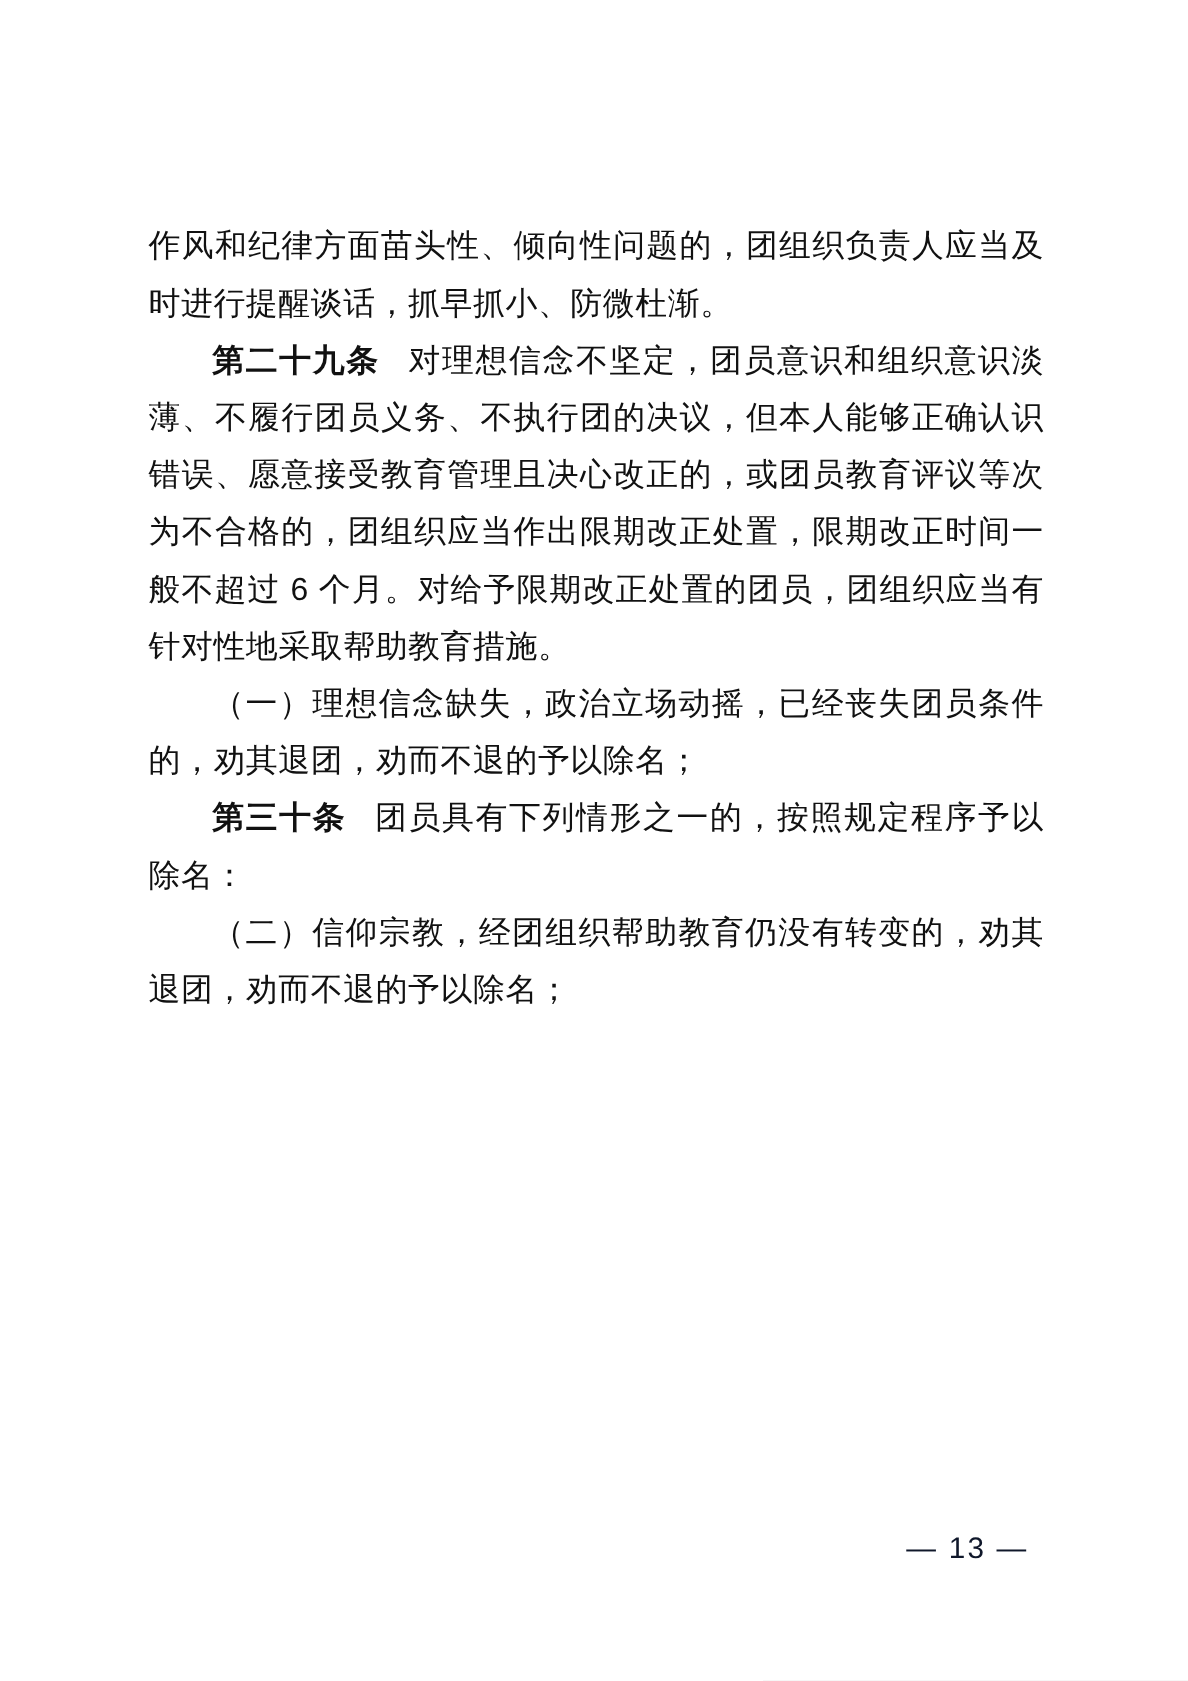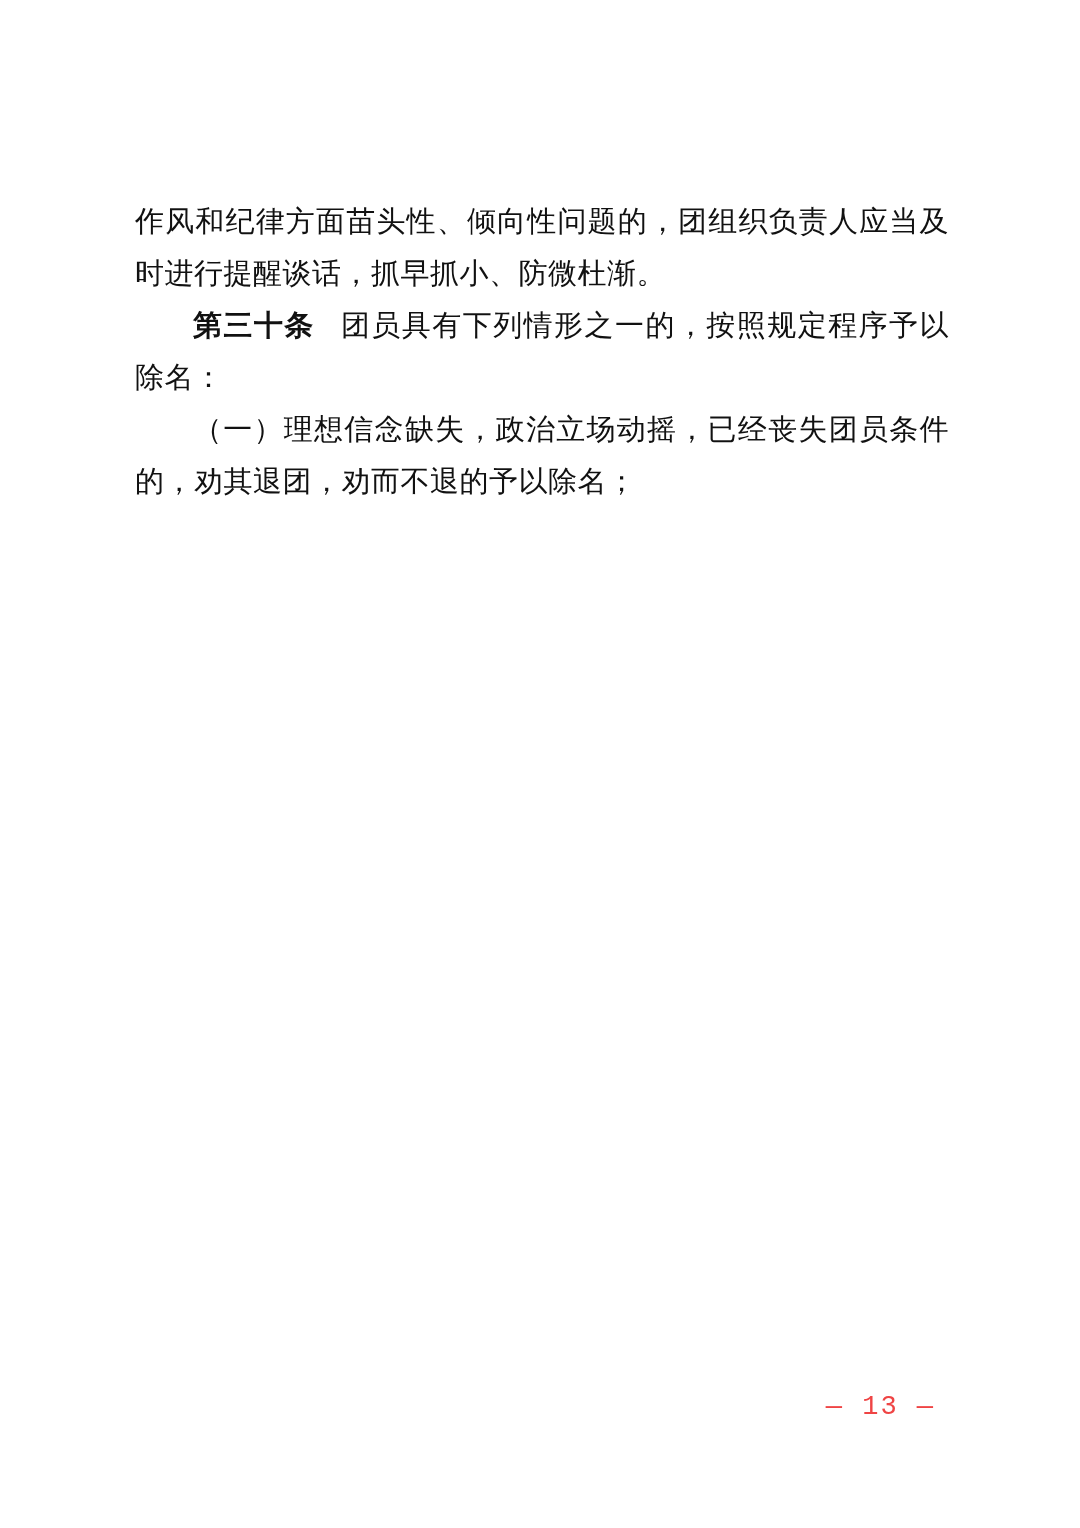--- a/index.html
+++ b/index.html
@@ -7,21 +7,21 @@
     padding: 0;
     background: #e8e8e8;
   }
   .page {
     position: relative;
     width: 1080px;
     height: 1528px;
     margin: 0 auto;
     background: #ffffff;
     overflow: hidden;
-    font-family: Liberation Mono, monospace;
+    font-family: Liberation Sans, sans-serif;
     color: #111111;
   }
   .text-block {
     position: absolute;
     left: 135px;
     top: 198px;
     width: 814px;
   }
   .text-block p {
     margin: 0;
@@ -40,39 +40,43 @@
     font-weight: bold;
     margin-right: 0.9em;
   }
   .page-number {
     position: absolute;
     right: 145px;
     top: 1390px;
     font-size: 27px;
     line-height: 34px;
     letter-spacing: 2px;
-    color: #ef4444;
+    color: #0f172a;
   }
 </style>
 </head>
 <body>
 
 <div class="page">
   <div class="text-block">
 
     <p>作风和纪律方面苗头性、倾向性问题的，团组织负责人应当及时进行提醒谈话，抓早抓小、防微杜渐。</p>
 
 
+    <p class="indent">
+      <span class="article-heading">第二十九条</span><span>对理想信念不坚定，团员意识和组织意识淡薄、不履行团员义务、不执行团的决议，但本人能够正确认识错误、愿意接受教育管理且决心改正的，或团员教育评议等次为不合格的，团组织应当作出限期改正处置，限期改正时间一般不超过 6 个月。对给予限期改正处置的团员，团组织应当有针对性地采取帮助教育措施。</span>
+    </p>
+
+    <p class="indent">（一）理想信念缺失，政治立场动摇，已经丧失团员条件的，劝其退团，劝而不退的予以除名；</p>
 
     <p class="indent">
       <span class="article-heading">第三十条</span><span>团员具有下列情形之一的，按照规定程序予以除名：</span>
     </p>
 
-    <p class="indent">（一）理想信念缺失，政治立场动摇，已经丧失团员条件的，劝其退团，劝而不退的予以除名；</p>
-
+    <p class="indent">（二）信仰宗教，经团组织帮助教育仍没有转变的，劝其退团，劝而不退的予以除名；</p>
 
 
 
 
   </div>
 
   <div class="page-number">— 13 —</div>
 </div>
 
 </body></html>

